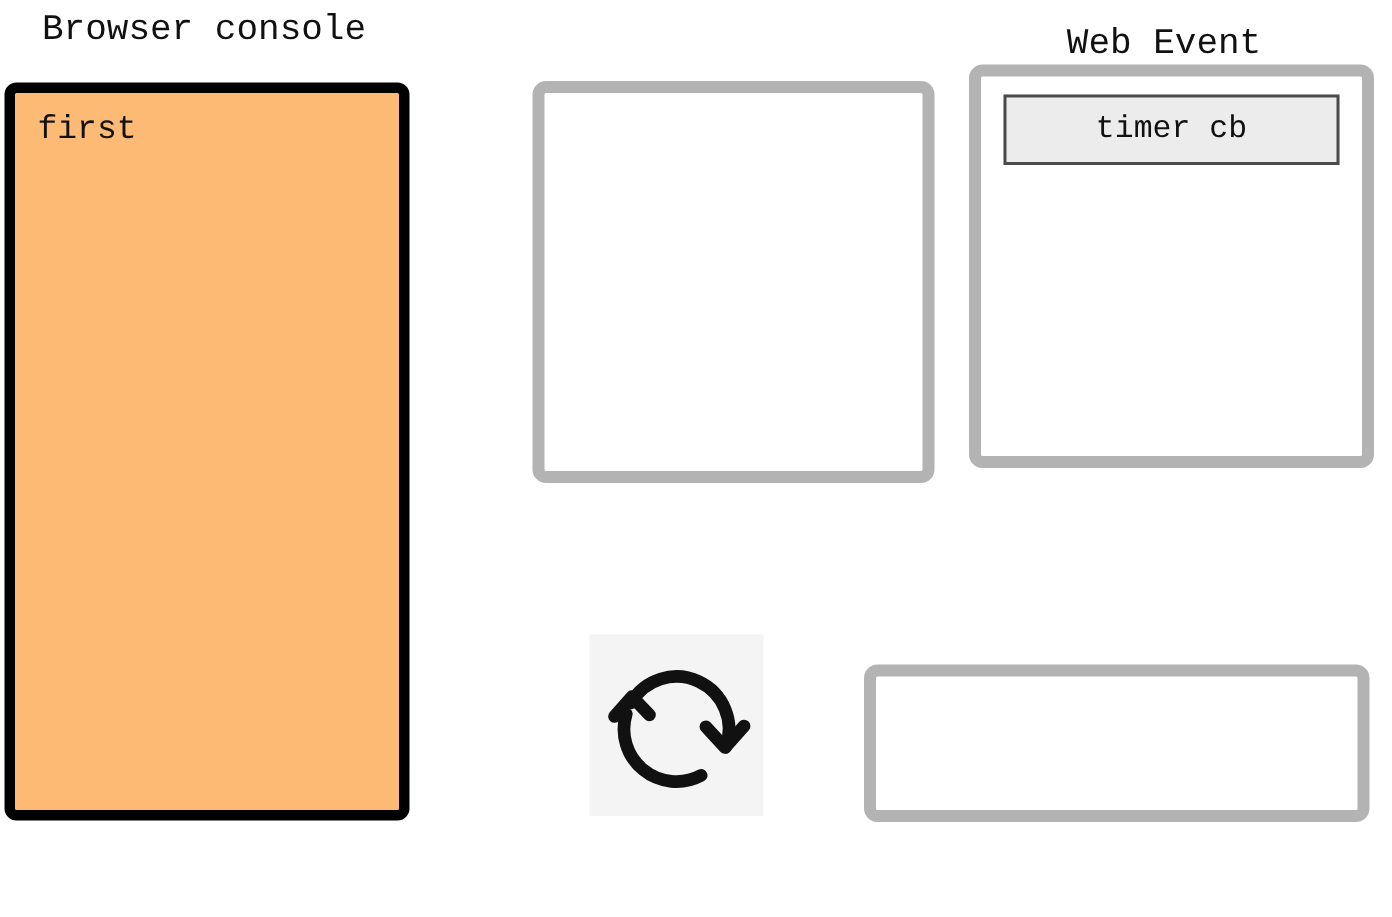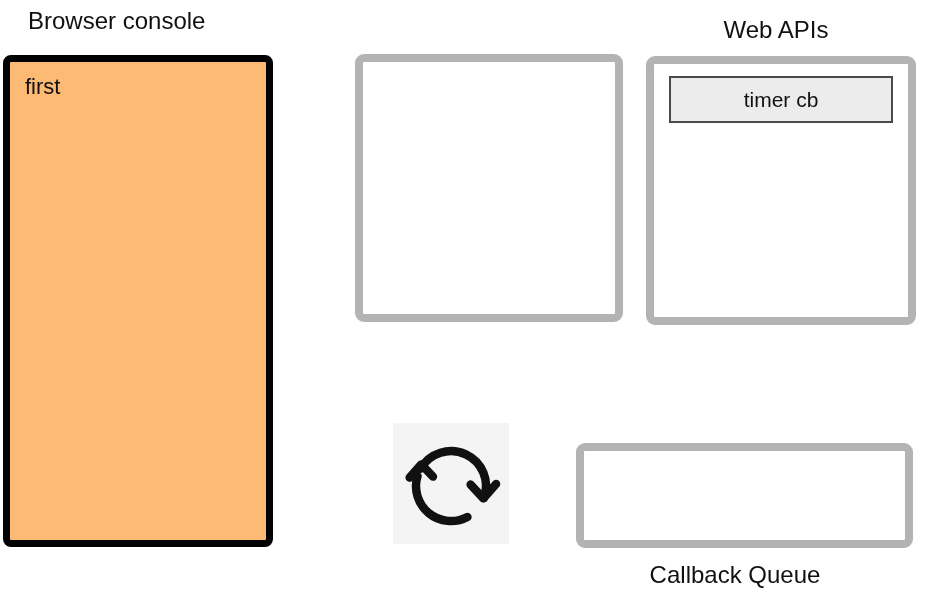--- a/index.html
+++ b/index.html
@@ -7,20 +7,21 @@
     padding: 0;
     background: #ffffff;
     font-family: "Liberation Sans", sans-serif;
   }
   .stage {
     position: relative;
     width: 928px;
     height: 611px;
     background: #ffffff;
     overflow: hidden;
+    font-family: Liberation Mono, monospace;
   }
   .label {
     position: absolute;
     font-size: 24px;
     color: #111111;
     white-space: nowrap;
     line-height: 1.1;
   }
   .centered { transform: translateX(-50%); }
 
@@ -40,21 +41,21 @@
   }
 
   .gray-box {
     position: absolute;
     border: 8px solid #b3b3b3;
     border-radius: 9px;
     background: #ffffff;
     box-sizing: border-box;
   }
   .callstack-box { left: 355px; top: 54px; width: 268px; height: 268px; }
-  .webapis-box   { left: 646px; top: 56px; width: 270px; height: 269px; text-align: right; }
+  .webapis-box   { left: 646px; top: 43px; width: 270px; height: 269px; text-align: right; }
   .queue-box     { left: 576px; top: 443px; width: 337px; height: 105px; }
 
   .api-item {
     position: absolute;
     left: 15px; top: 12px;
     width: 224px; height: 47px;
     background: #ececec;
     border: 2px solid #4a4a4a;
     box-sizing: border-box;
     display: flex;
@@ -86,32 +87,31 @@
 
 <div class="stage">
 
   <div class="label lbl-console">Browser console</div>
   <div class="console-box">
     <div class="console-entry">first</div>
   </div>
 
   <div class="gray-box callstack-box"></div>
 
-  <div class="label centered lbl-webapis">Web APIs</div>
+  <div class="label centered lbl-webapis">Web Event</div>
   <div class="gray-box webapis-box">
     <div class="api-item">timer cb</div>
   </div>
 
   <div class="icon-square">
     <svg viewBox="0 0 100 100" aria-hidden="true">
       <g fill="none" stroke="#111111" stroke-width="8" stroke-linecap="round" stroke-linejoin="round">
         <path d="M 21.4 35.5 A 33 33 0 0 1 81 63.3"></path>
         <path d="M 65.5 81.1 A 33 33 0 0 1 18.4 42.4"></path>
         <polyline points="11 44 22 31.5 33 43"></polyline>
         <polyline points="68.5 50.5 80.5 63.5 92.5 50"></polyline>
       </g>
     </svg>
   </div>
 
   <div class="gray-box queue-box"></div>
-  <div class="label centered lbl-queue">Callback Queue</div>
 
 </div>
 
 </body></html>

